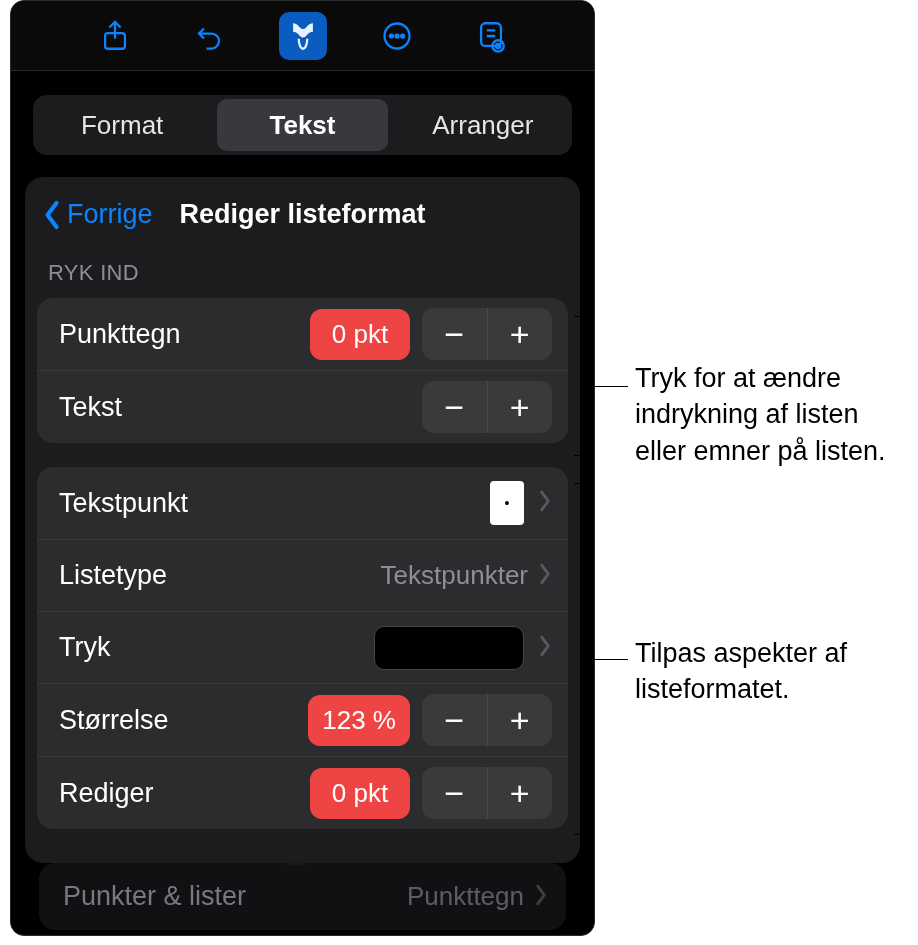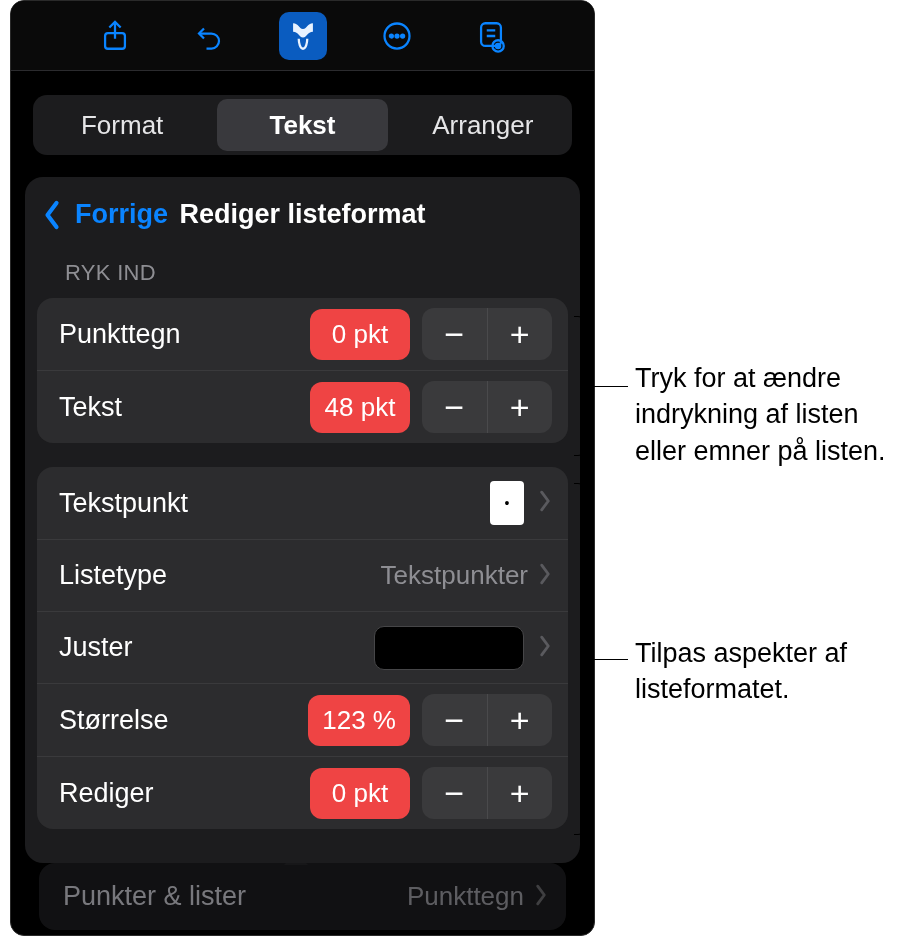--- a/index.html
+++ b/index.html
@@ -79,35 +79,35 @@
   .panel-header {
     display: flex;
     align-items: center;
     padding: 22px 16px 30px 16px;
     position: relative;
   }
   .back {
     display: flex; align-items: center;
     color: #0a84ff;
     font-size: 27px;
-    font-weight: 700;
-    gap: 12px;
+    font-weight: 400;
+    gap: 4px;
   }
   .back svg { width: 22px; height: 30px; }
   .panel-title {
     position: absolute;
     left: 50%; transform: translateX(-50%);
     color: #fff; font-size: 27px; font-weight: 600; text-align: center;
   }
 
   .section-header {
     color: #8e8e93;
     font-size: 22px;
     letter-spacing: .3px;
-    padding: 0 28px 12px 40px;
+    padding: 0 28px 12px 23px;
   }
 
   .group {
     background: #2c2c2e;
     margin: 0 12px 24px 12px;
     border-radius: 16px;
     overflow: hidden;
   }
   .row {
     display: flex;
@@ -297,21 +297,20 @@
             <div class="spacer"></div>
             <div class="value-bubble">0 pkt</div>
             <div class="stepper">
               <div class="half">−</div>
               <div class="half">+</div>
             </div>
           </div>
           <div class="row">
             <div class="row-label">Tekst</div>
             <div class="spacer"></div>
-            <div class="value-bubble">48 pkt</div>
             <div class="stepper">
               <div class="half">−</div>
               <div class="half">+</div>
             </div>
           </div>
         </div>
 
         <div class="group">
 
           <div class="row">
@@ -330,21 +329,21 @@
             <div class="spacer"></div>
             <div class="detail-value">Tekstpunkter</div>
             <div class="chev">
               <svg viewBox="0 0 12 20">
                   <path d="M3 2l6 8-6 8" fill="none" stroke="currentColor" stroke-width="2.6" stroke-linecap="round" stroke-linejoin="round"></path>
                 </svg>
             </div>
           </div>
 
           <div class="row">
-            <div class="row-label">Juster</div>
+            <div class="row-label">Tryk</div>
             <div class="spacer"></div>
             <div class="color-swatch" title="#000000"></div>
             <div class="chev">
               <svg viewBox="0 0 12 20">
                   <path d="M3 2l6 8-6 8" fill="none" stroke="currentColor" stroke-width="2.6" stroke-linecap="round" stroke-linejoin="round"></path>
                 </svg>
             </div>
           </div>
 
           <div class="row">

